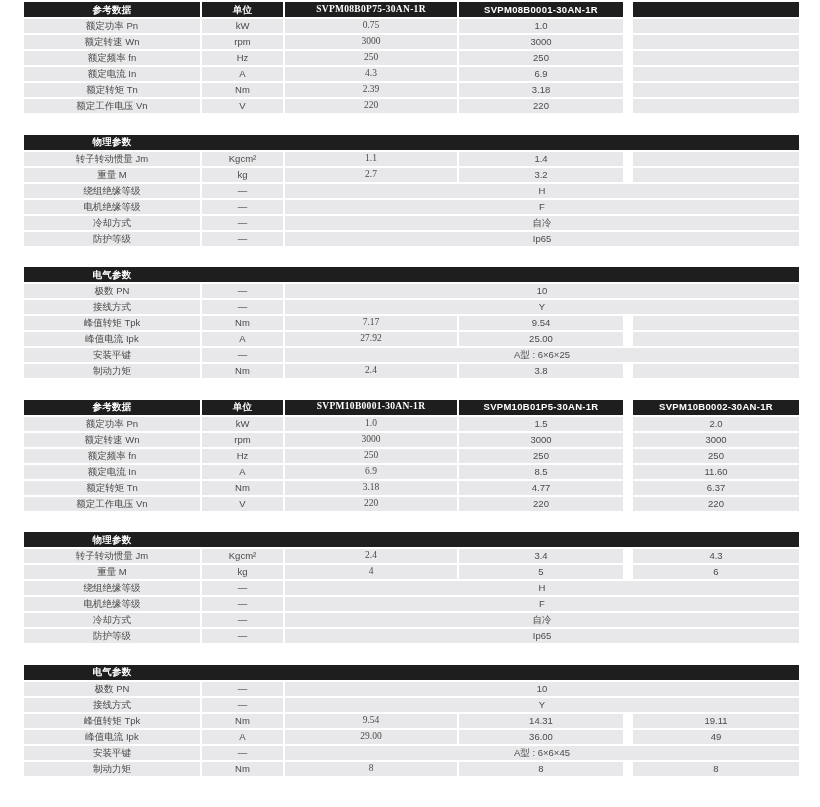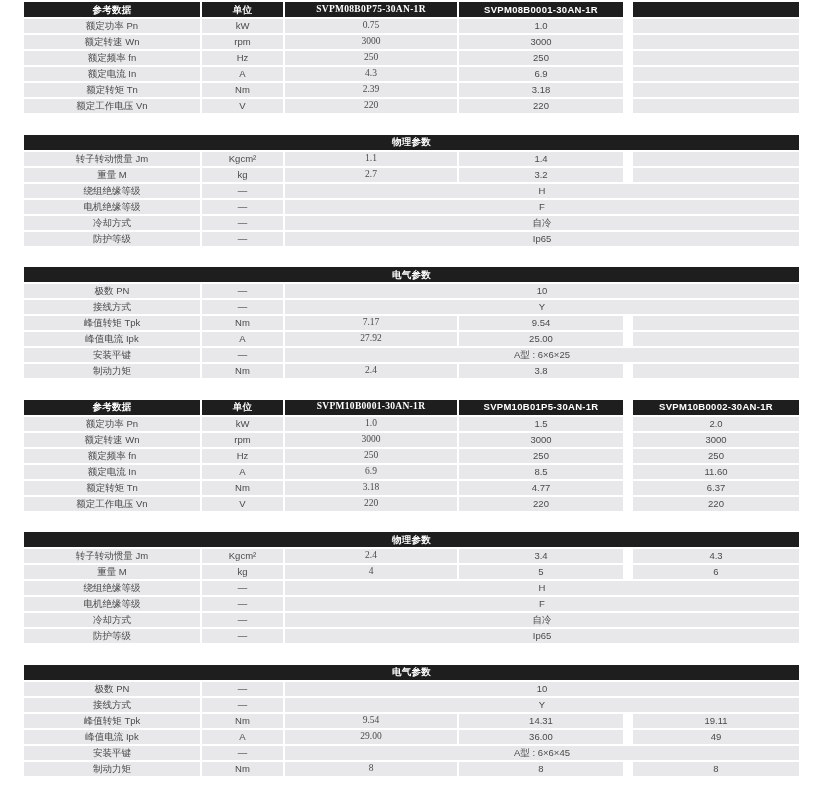--- a/index.html
+++ b/index.html
@@ -12,21 +12,21 @@
           display:flex; align-items:center; justify-content:center; height:14px;
           white-space:nowrap; }
   .thead .cell { background:#1e1e1e; color:#ffffff; font-weight:bold; height:15px;
                  letter-spacing:0.3px; }
   .c0 { width:176px; }
   .c1 { width:81px; }
   .c2 { width:172px;font-family:Liberation Serif, serif; }
   .c3 { width:164px; }
   .c4 { flex:1;margin-left:8px; }
   .cmerged { flex:1; }
-  .cfull { flex:1; justify-content:center; }
+  .cfull { flex:1; justify-content:flex-start; }
   .title-in-col1 { display:block; width:176px; text-align:center; }
 </style>
 </head>
 <body>
 
 <div class="sheet" id="spec-sheet">
     <div class="spec-table">
       <div class="trow thead">
         <div class="cell hcell c0">参考数据</div>
         <div class="cell hcell c1">单位</div>

